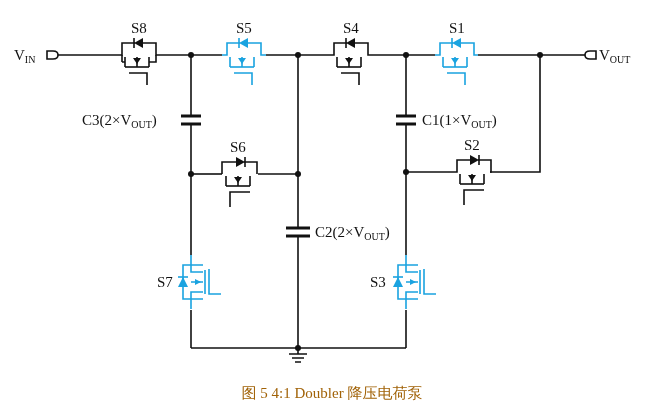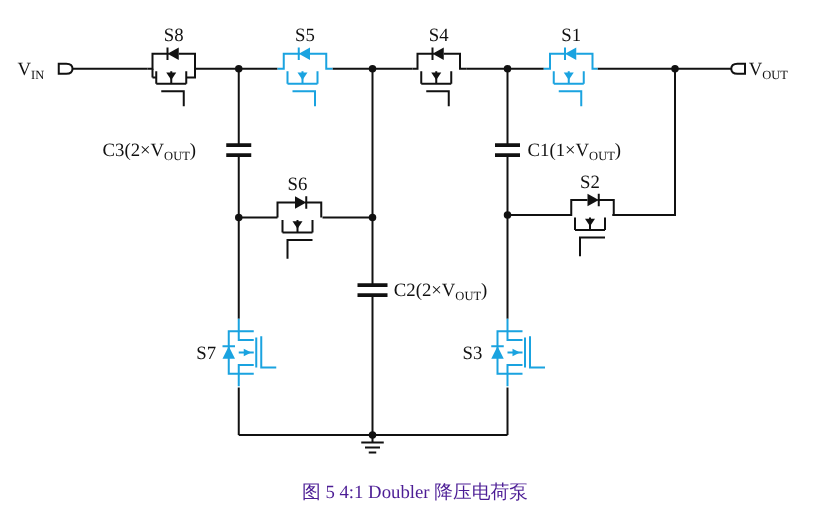--- a/index.html
+++ b/index.html
@@ -4,21 +4,21 @@
 <style>
   html, body { margin: 0; padding: 0; background: #ffffff; }
   body { width: 664px; height: 420px; position: relative; overflow: hidden; }
   svg { position: absolute; left: 0; top: 0; }
   .lbl { font-family: "Liberation Serif", "DejaVu Serif", serif; font-size: 15px; fill: #111; }
   .sub { font-size: 10px; }
   .wire { stroke: #111; stroke-width: 1.6; fill: none; }
   .blue { stroke: #1aa3e0; }
   .bluef { fill: #1aa3e0; }
   .caption { position: absolute; left: 0; width: 664px; top: 384px; text-align: center;
-             font-family: "Liberation Serif", "DejaVu Serif", serif; font-size: 15px; color: #4c1d95; }
+             font-family: "Liberation Serif", "DejaVu Serif", serif; font-size: 15px; color: #a16207; }
 </style>
 </head>
 <body>
 
 <svg width="664" height="420" viewBox="0 0 664 420">
 
   <g>
 
     <path class="wire" d="M58 55 H118"></path>
     <path class="wire" d="M160 55 H222"></path>

